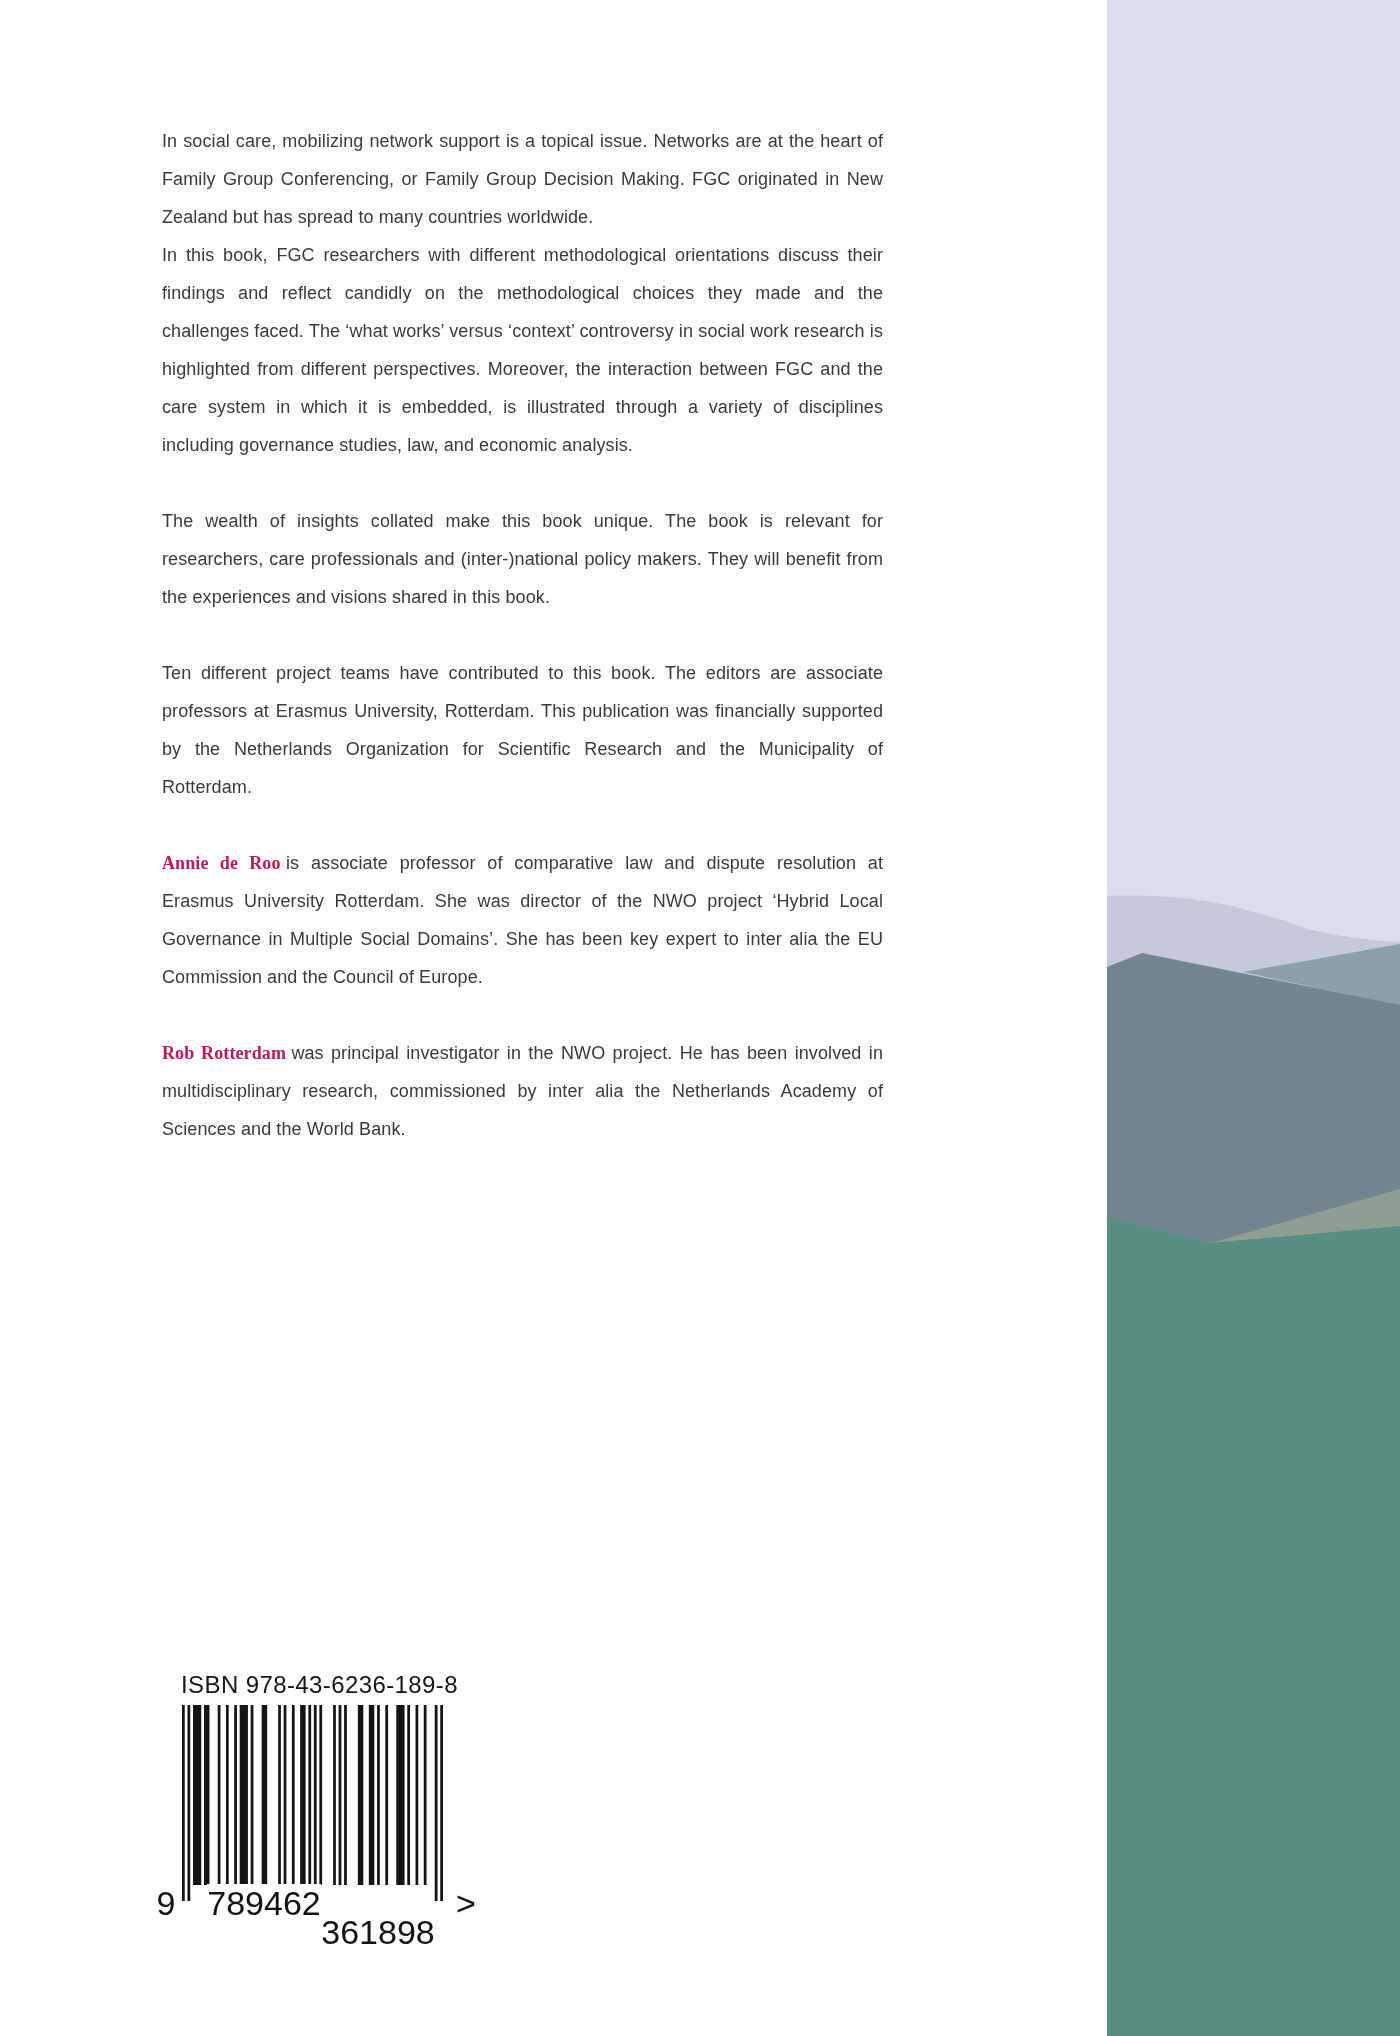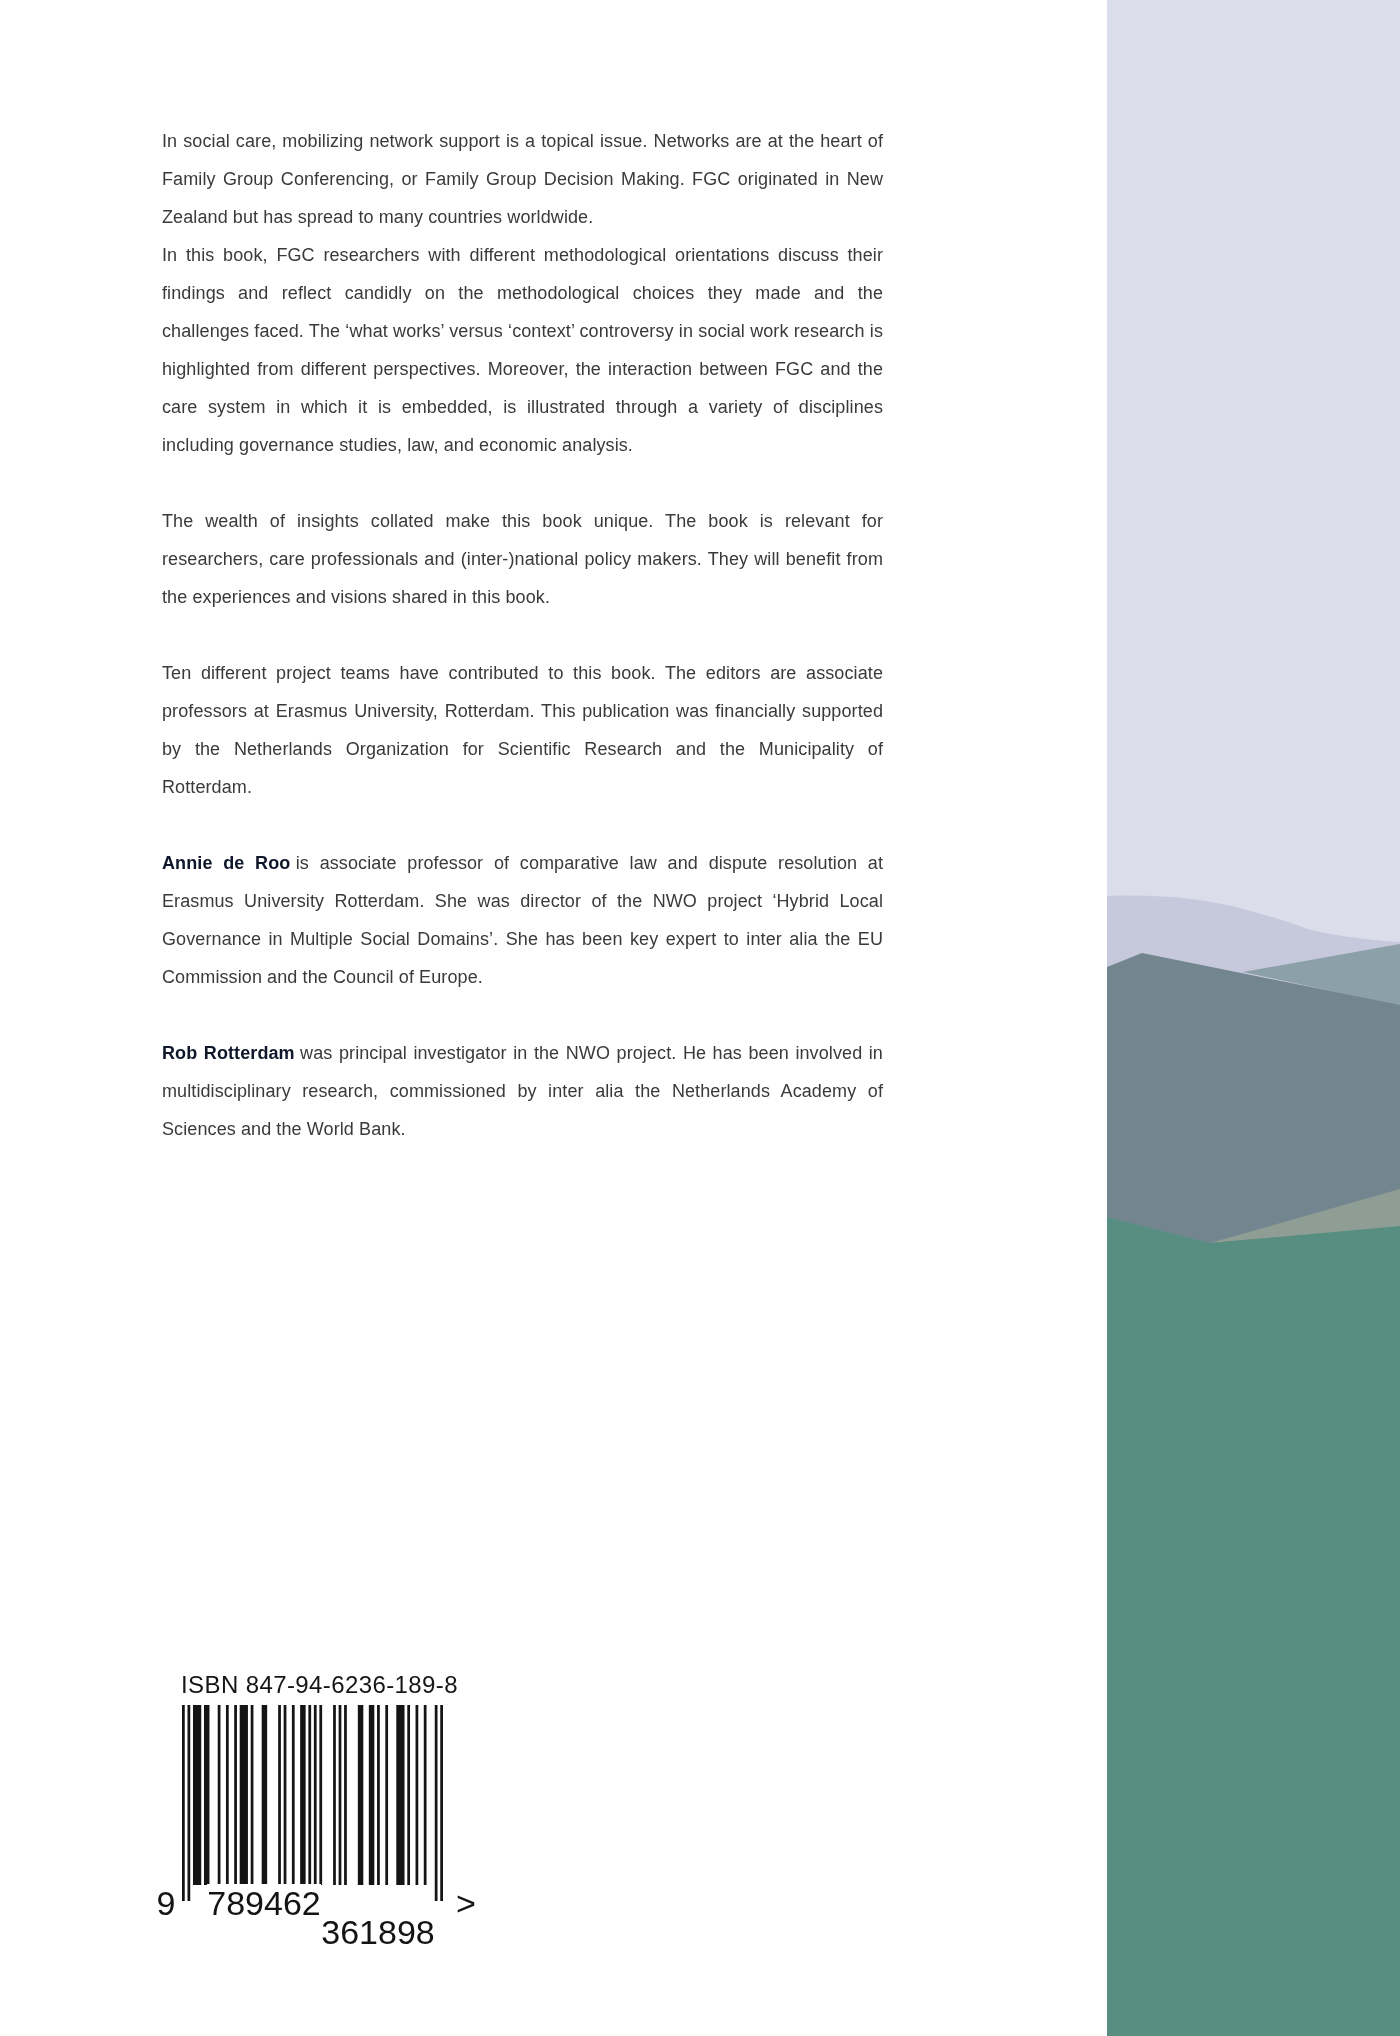--- a/index.html
+++ b/index.html
@@ -17,21 +17,21 @@
     left: 162px; top: 122px;
     width: 721px;
     font-size: 18px;
     line-height: 38px;
     color: #3a393b;
     text-align: justify;
     letter-spacing: 0.1px;
   }
   .text-col p { margin: 0 0 38px 0; }
   .text-col p.flush { margin-bottom: 0; }
-  .text-col strong { font-weight: bold; color: #0f172a; margin-right: 0.30em; }
+  .text-col strong { font-weight: bold; color: #be185d; margin-right: 0.30em; font-family: Liberation Serif, serif; }
 
   
   .art-band {
     position: absolute;
     left: 1107px; top: 0;
     width: 293px; height: 2036px;
   }
   .art-band svg { display: block; width: 100%; height: 100%; }
 
   
@@ -78,21 +78,21 @@
   <svg viewBox="0 0 293 2036" preserveAspectRatio="none">
     <rect x="0" y="0" width="293" height="2036" fill="#dcddeb"></rect>
     <path d="M0,896 C55,894 100,899 140,910 C173,919 186,923 200,929 C235,937 260,940 293,942 L293,1010 L0,1010 Z" fill="#c6c8db"></path>
     <path d="M136,972 L293,944 L293,1006 Z" fill="#8ba0a8"></path>
     <path d="M0,967 L35,953 L293,1005 L293,1262 L0,1262 Z" fill="#73868f"></path>
     <path d="M103,1243 L293,1189 L293,1227 Z" fill="#8f9e94"></path>
     <path d="M0,1217 L43,1228 L103,1243 L293,1226 L293,2036 L0,2036 Z" fill="#588e81"></path>
   </svg>
 </div>
 
-<div class="isbn-label">ISBN 847-94-6236-189-8</div>
+<div class="isbn-label">ISBN 978-43-6236-189-8</div>
 <svg class="barcode-svg" viewBox="0 0 261 196" preserveAspectRatio="none">
     <rect x="0.00" y="0" width="2.75" height="196"></rect>
     <rect x="5.49" y="0" width="2.75" height="196"></rect>
     <rect x="10.99" y="0" width="8.24" height="180"></rect>
     <rect x="21.98" y="0" width="5.49" height="180"></rect>
     <rect x="35.72" y="0" width="2.75" height="180"></rect>
     <rect x="43.96" y="0" width="2.75" height="180"></rect>
     <rect x="52.20" y="0" width="2.75" height="180"></rect>
     <rect x="57.69" y="0" width="8.24" height="180"></rect>
     <rect x="68.68" y="0" width="2.75" height="180"></rect>

